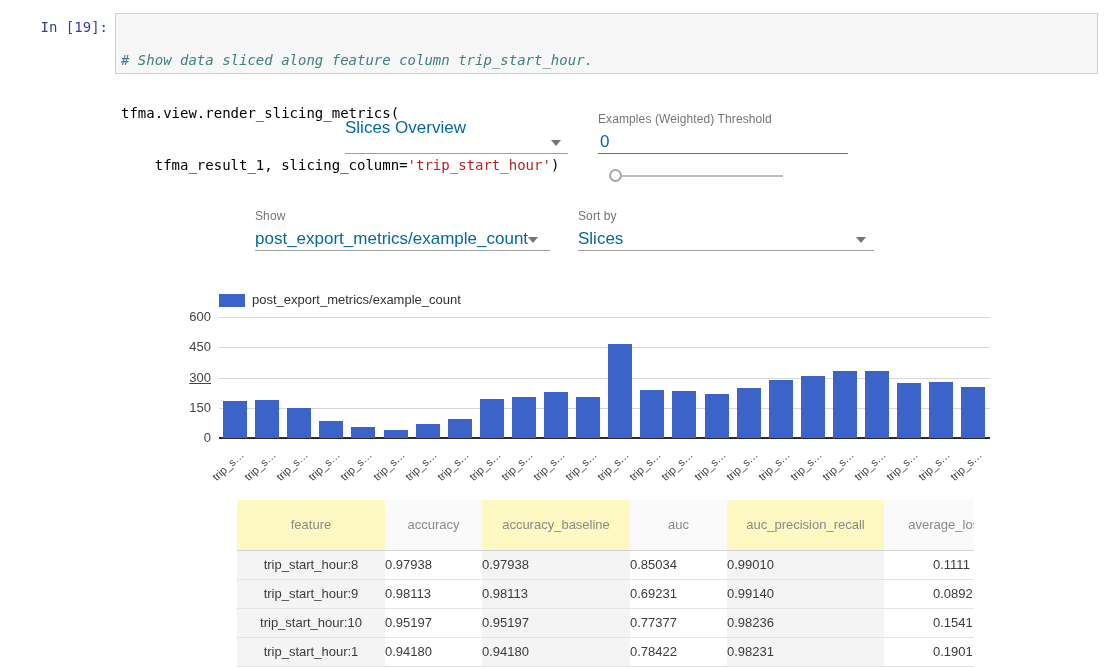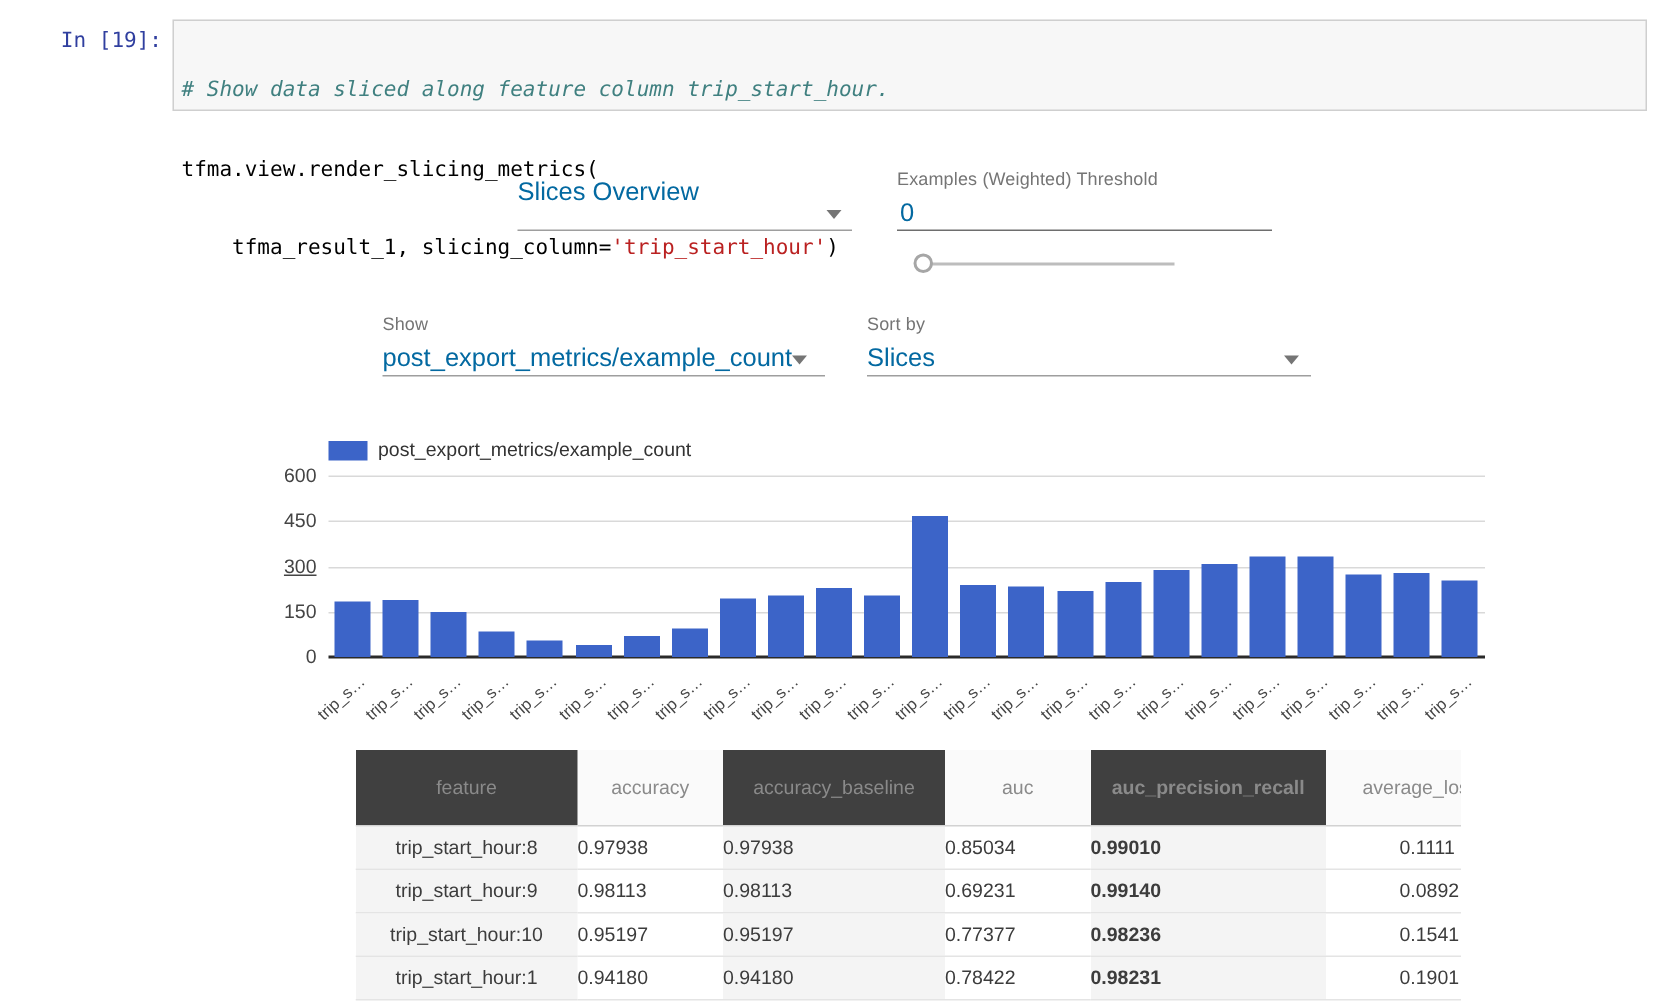--- a/index.html
+++ b/index.html
@@ -42,22 +42,22 @@
 
   
   .tbl-wrap { position:absolute; left:237px; top:500px; width:737px; height:168px; overflow:hidden; }
   table { border-collapse:collapse; table-layout:fixed; width:773px; }
   th, td { font-weight:normal; font-size:13px; overflow:hidden; white-space:nowrap; }
   th { height:50px; color:#8a8a8a; text-align:center; vertical-align:middle; }
   td { height:29px; color:#3c3c3c; padding-right:24px; vertical-align:middle; }
   td.c0 { text-align:center; padding-right:0; }
   td.c5 { text-align:left; padding-left:49px; padding-right:0; }
   .c0 { width:148px; } .c1 { width:97px; } .c2 { width:148px; }
-  .c3 { width:97px; } .c4 { width:157px;font-weight:bold; } .c5 { width:126px; }
-  th.c0, th.c2, th.c4 { background:#404040; }
+  .c3 { width:97px; } .c4 { width:157px; } .c5 { width:126px; }
+  th.c0, th.c2, th.c4 { background:#fef9c3; }
   th.c1, th.c3, th.c5 { background:#fafafa; }
   td.c0, td.c2, td.c4 { background:#f4f4f4; }
   td.c1, td.c3, td.c5 { background:#fff; }
   thead tr { border-bottom:1px solid #d2d2d2; }
   tbody tr { border-bottom:1px solid #e4e4e4; }
 </style>
 </head>
 <body>
 
 <div class="prompt">In [19]:</div>

